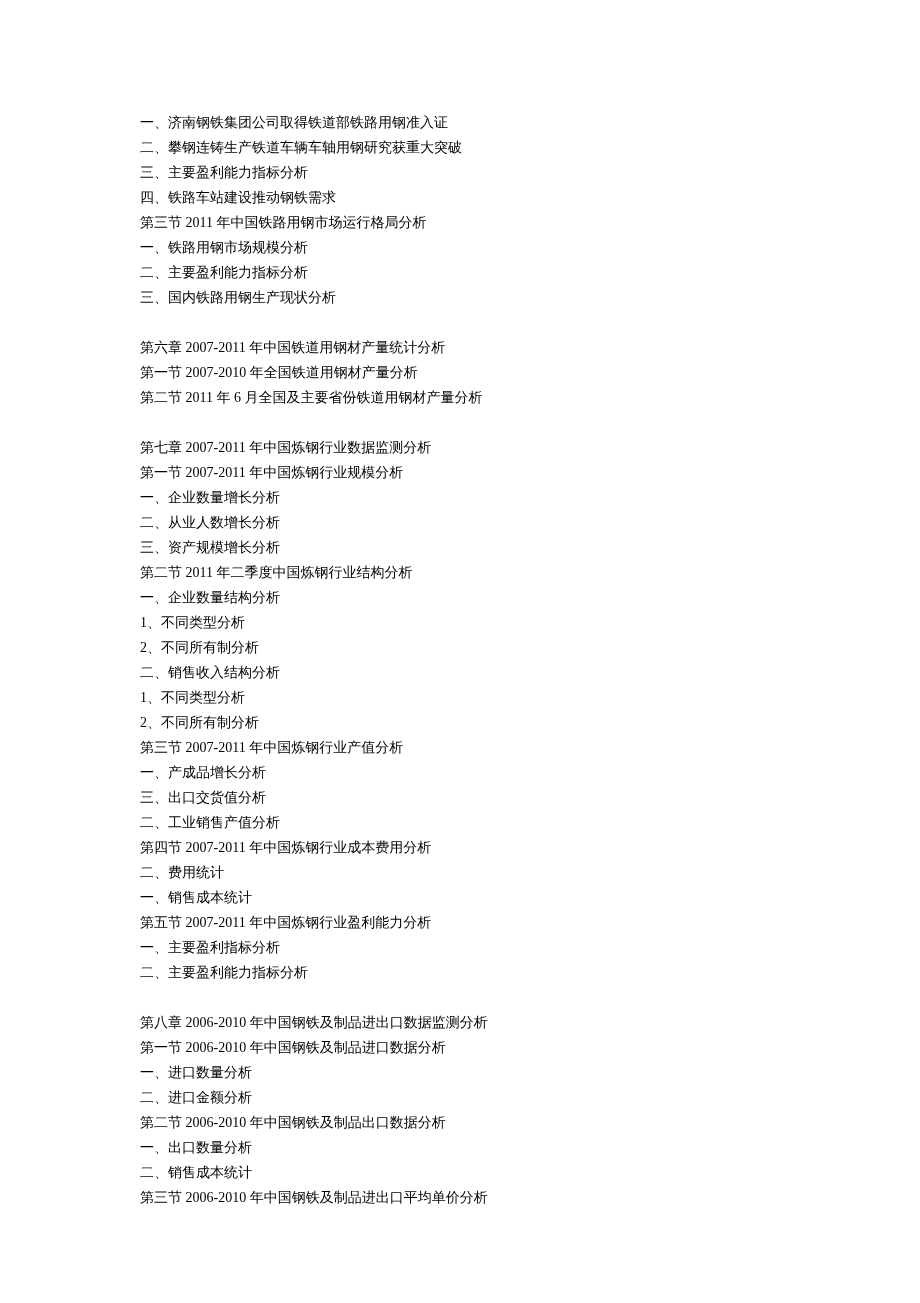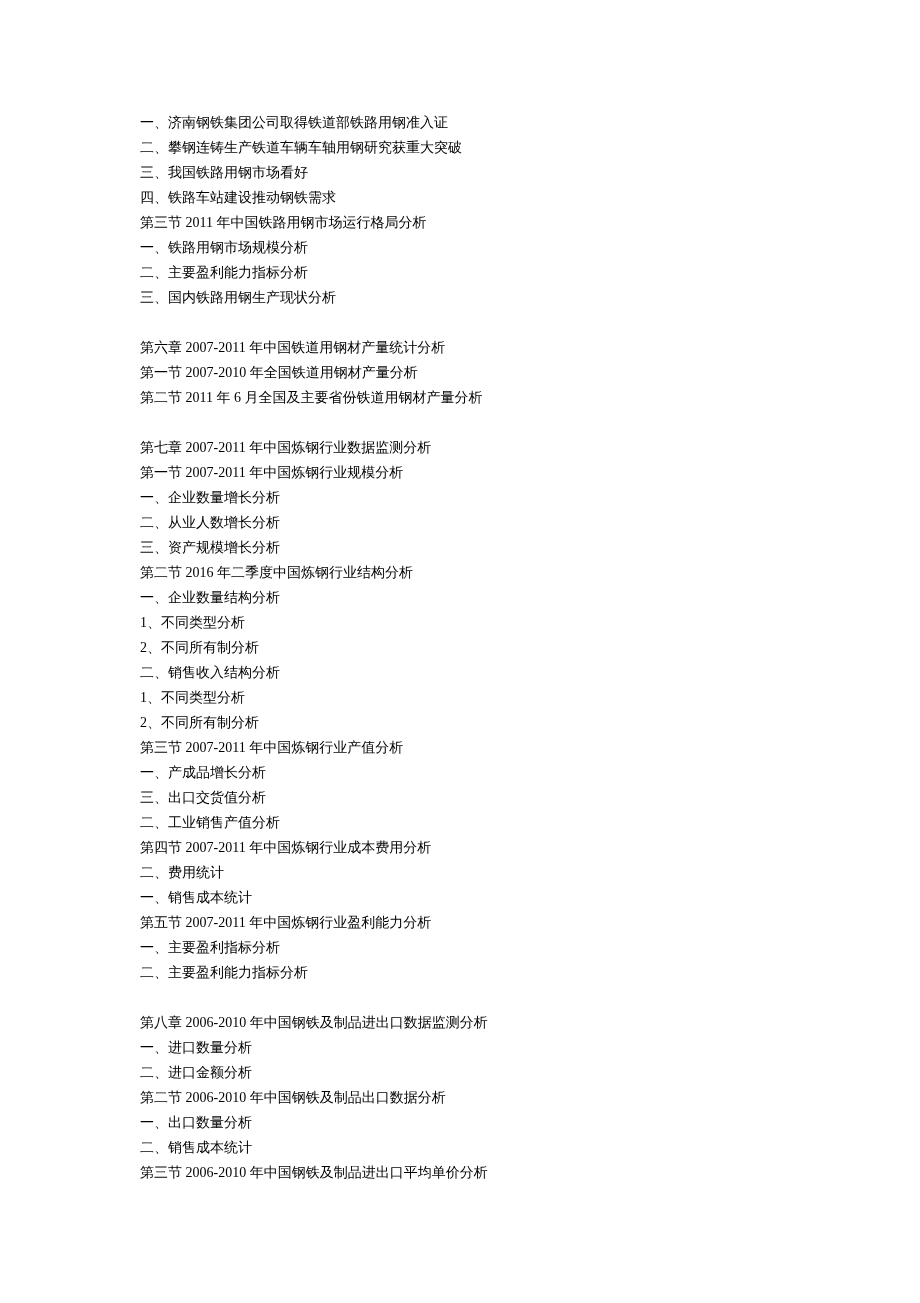--- a/index.html
+++ b/index.html
@@ -25,61 +25,62 @@
     white-space: nowrap;
   }
 </style>
 </head>
 <body>
 
 <div class="page">
   <div class="block">
     <div class="line">一、济南钢铁集团公司取得铁道部铁路用钢准入证</div>
     <div class="line">二、攀钢连铸生产铁道车辆车轴用钢研究获重大突破</div>
-    <div class="line">三、我国铁路用钢市场看好</div>
+    <div class="line">三、主要盈利能力指标分析</div>
     <div class="line">四、铁路车站建设推动钢铁需求</div>
     <div class="line">第三节 2011 年中国铁路用钢市场运行格局分析</div>
     <div class="line">一、铁路用钢市场规模分析</div>
     <div class="line">二、主要盈利能力指标分析</div>
     <div class="line">三、国内铁路用钢生产现状分析</div>
   </div>
 
   <div class="block">
     <div class="line">第六章 2007-2011 年中国铁道用钢材产量统计分析</div>
     <div class="line">第一节 2007-2010 年全国铁道用钢材产量分析</div>
     <div class="line">第二节 2011 年 6 月全国及主要省份铁道用钢材产量分析</div>
   </div>
 
   <div class="block">
     <div class="line">第七章 2007-2011 年中国炼钢行业数据监测分析</div>
     <div class="line">第一节 2007-2011 年中国炼钢行业规模分析</div>
     <div class="line">一、企业数量增长分析</div>
     <div class="line">二、从业人数增长分析</div>
     <div class="line">三、资产规模增长分析</div>
-    <div class="line">第二节 2016 年二季度中国炼钢行业结构分析</div>
+    <div class="line">第二节 2011 年二季度中国炼钢行业结构分析</div>
     <div class="line">一、企业数量结构分析</div>
     <div class="line">1、不同类型分析</div>
     <div class="line">2、不同所有制分析</div>
     <div class="line">二、销售收入结构分析</div>
     <div class="line">1、不同类型分析</div>
     <div class="line">2、不同所有制分析</div>
     <div class="line">第三节 2007-2011 年中国炼钢行业产值分析</div>
     <div class="line">一、产成品增长分析</div>
     <div class="line">三、出口交货值分析</div>
     <div class="line">二、工业销售产值分析</div>
     <div class="line">第四节 2007-2011 年中国炼钢行业成本费用分析</div>
     <div class="line">二、费用统计</div>
     <div class="line">一、销售成本统计</div>
     <div class="line">第五节 2007-2011 年中国炼钢行业盈利能力分析</div>
     <div class="line">一、主要盈利指标分析</div>
     <div class="line">二、主要盈利能力指标分析</div>
   </div>
 
   <div class="block">
     <div class="line">第八章 2006-2010 年中国钢铁及制品进出口数据监测分析</div>
+    <div class="line">第一节 2006-2010 年中国钢铁及制品进口数据分析</div>
     <div class="line">一、进口数量分析</div>
     <div class="line">二、进口金额分析</div>
     <div class="line">第二节 2006-2010 年中国钢铁及制品出口数据分析</div>
     <div class="line">一、出口数量分析</div>
     <div class="line">二、销售成本统计</div>
     <div class="line">第三节 2006-2010 年中国钢铁及制品进出口平均单价分析</div>
   </div>
 </div>
 
 </body></html>

